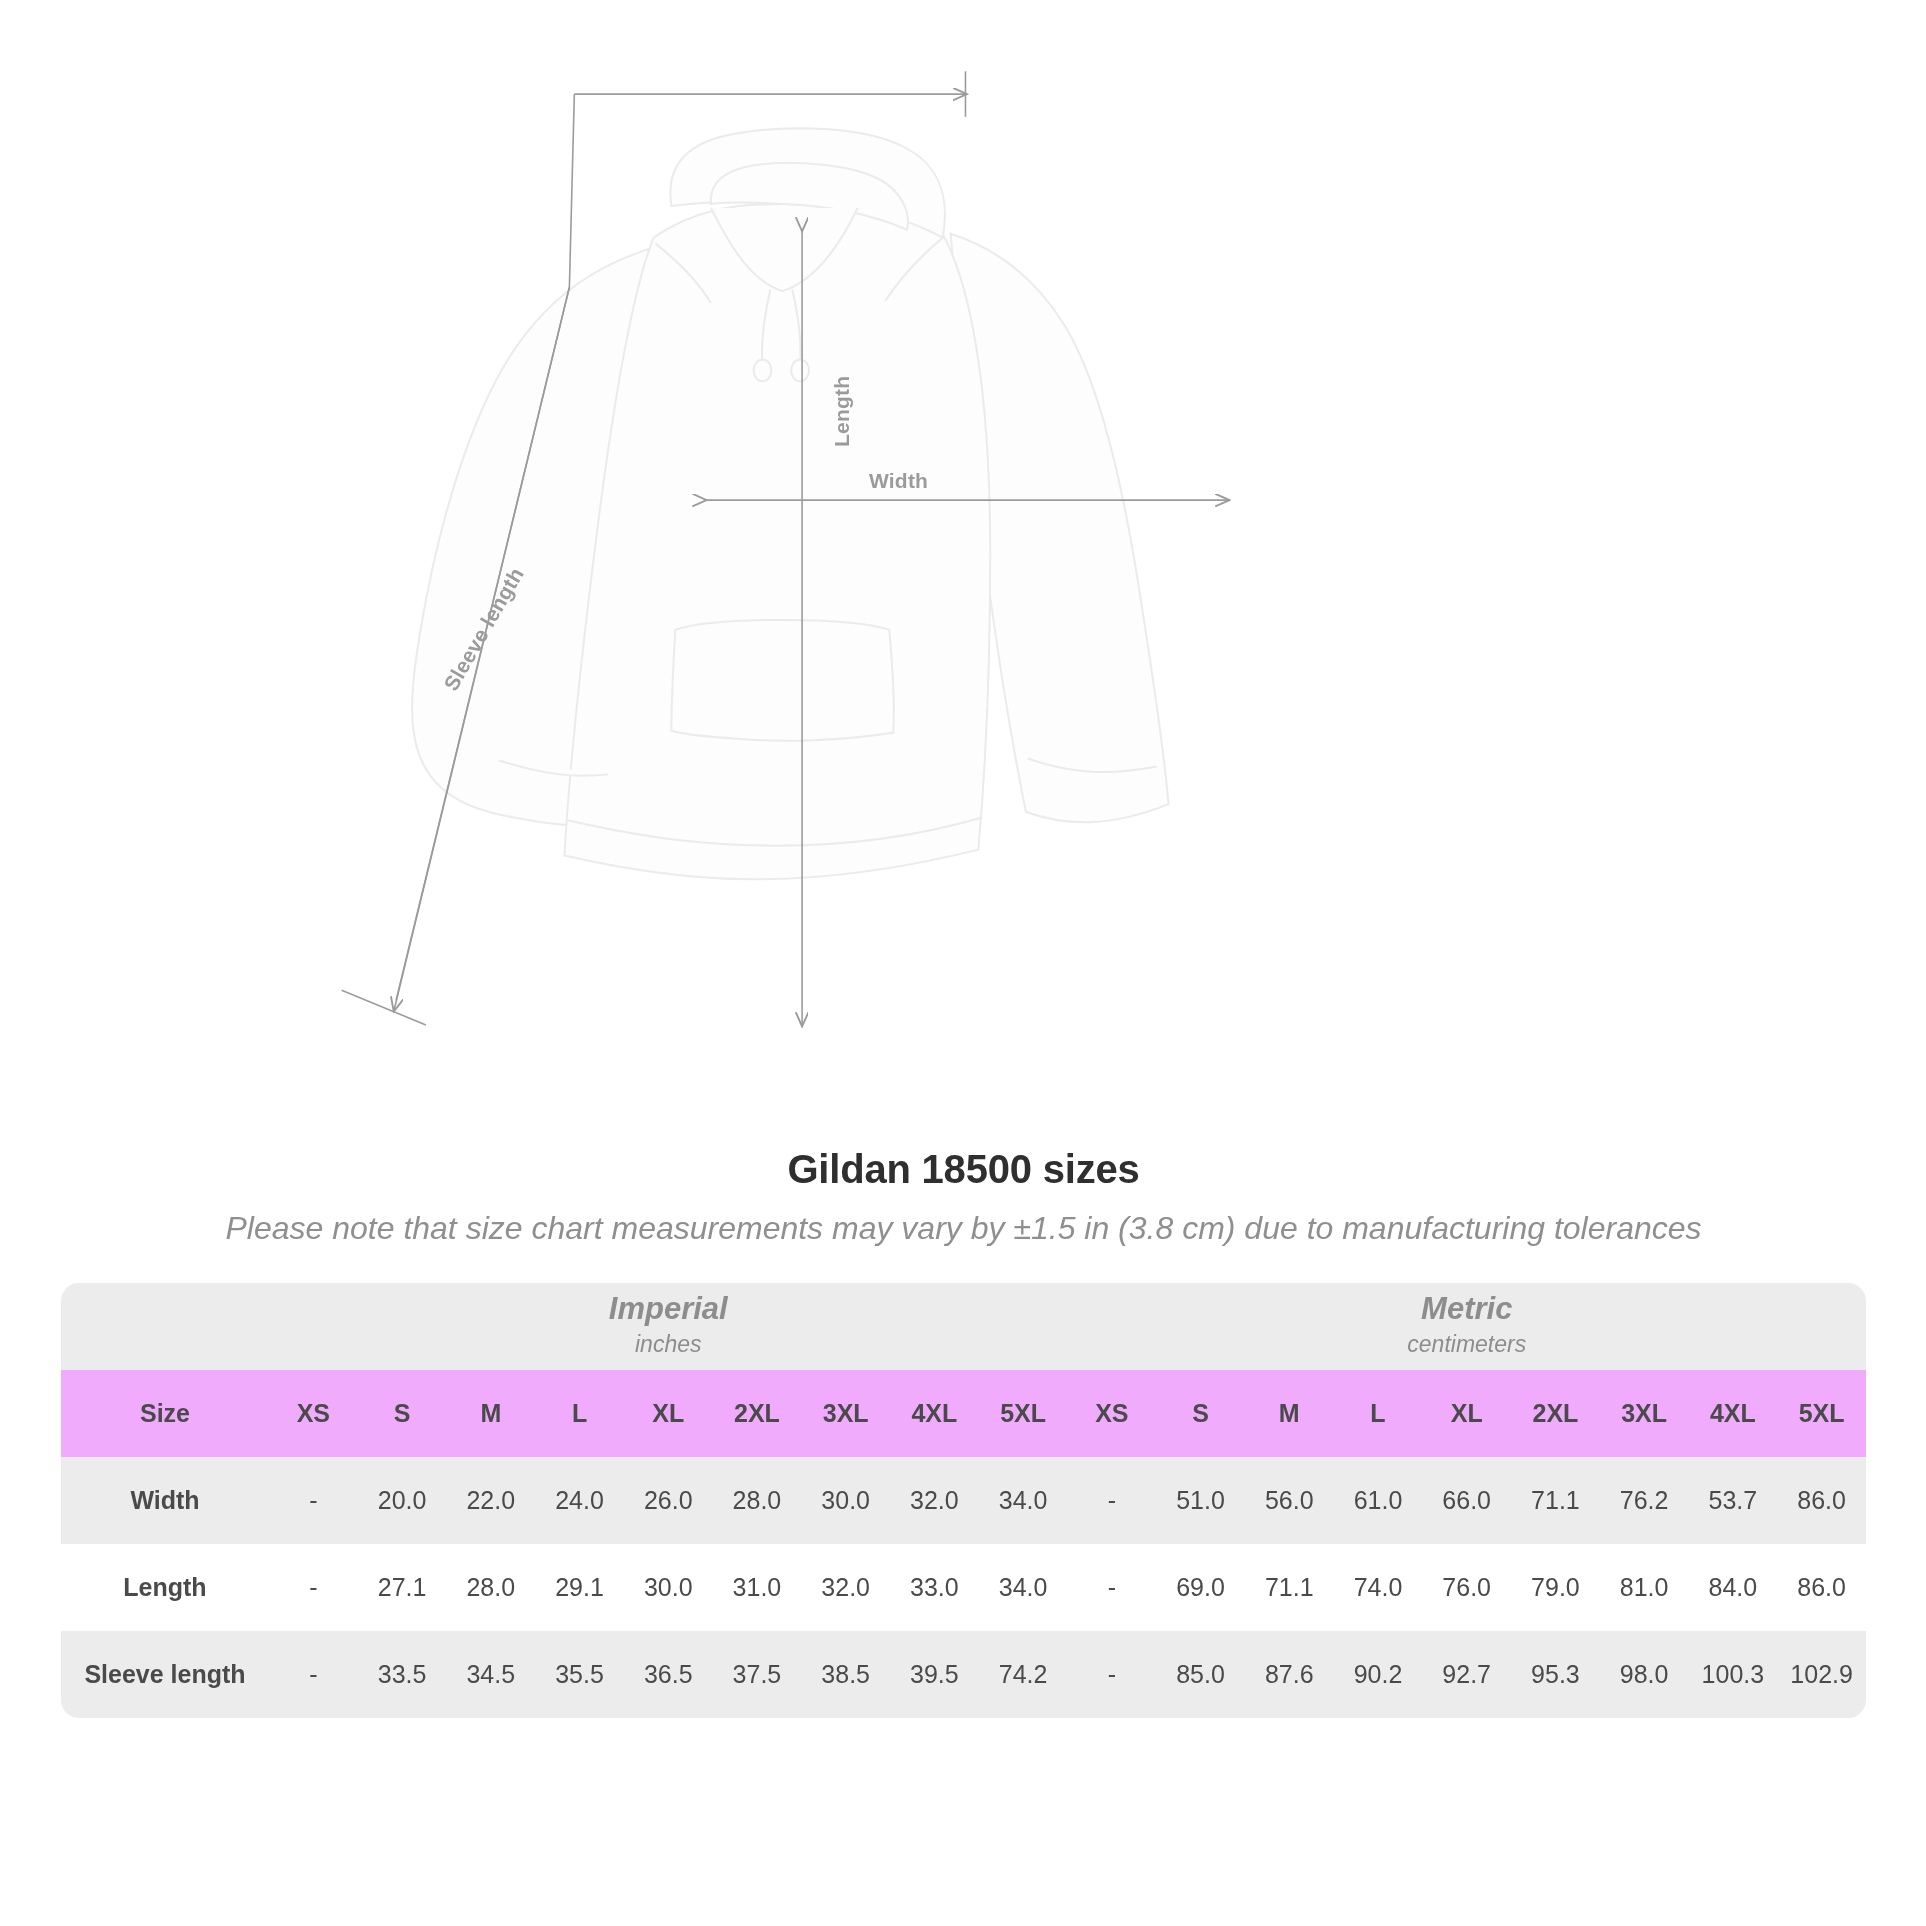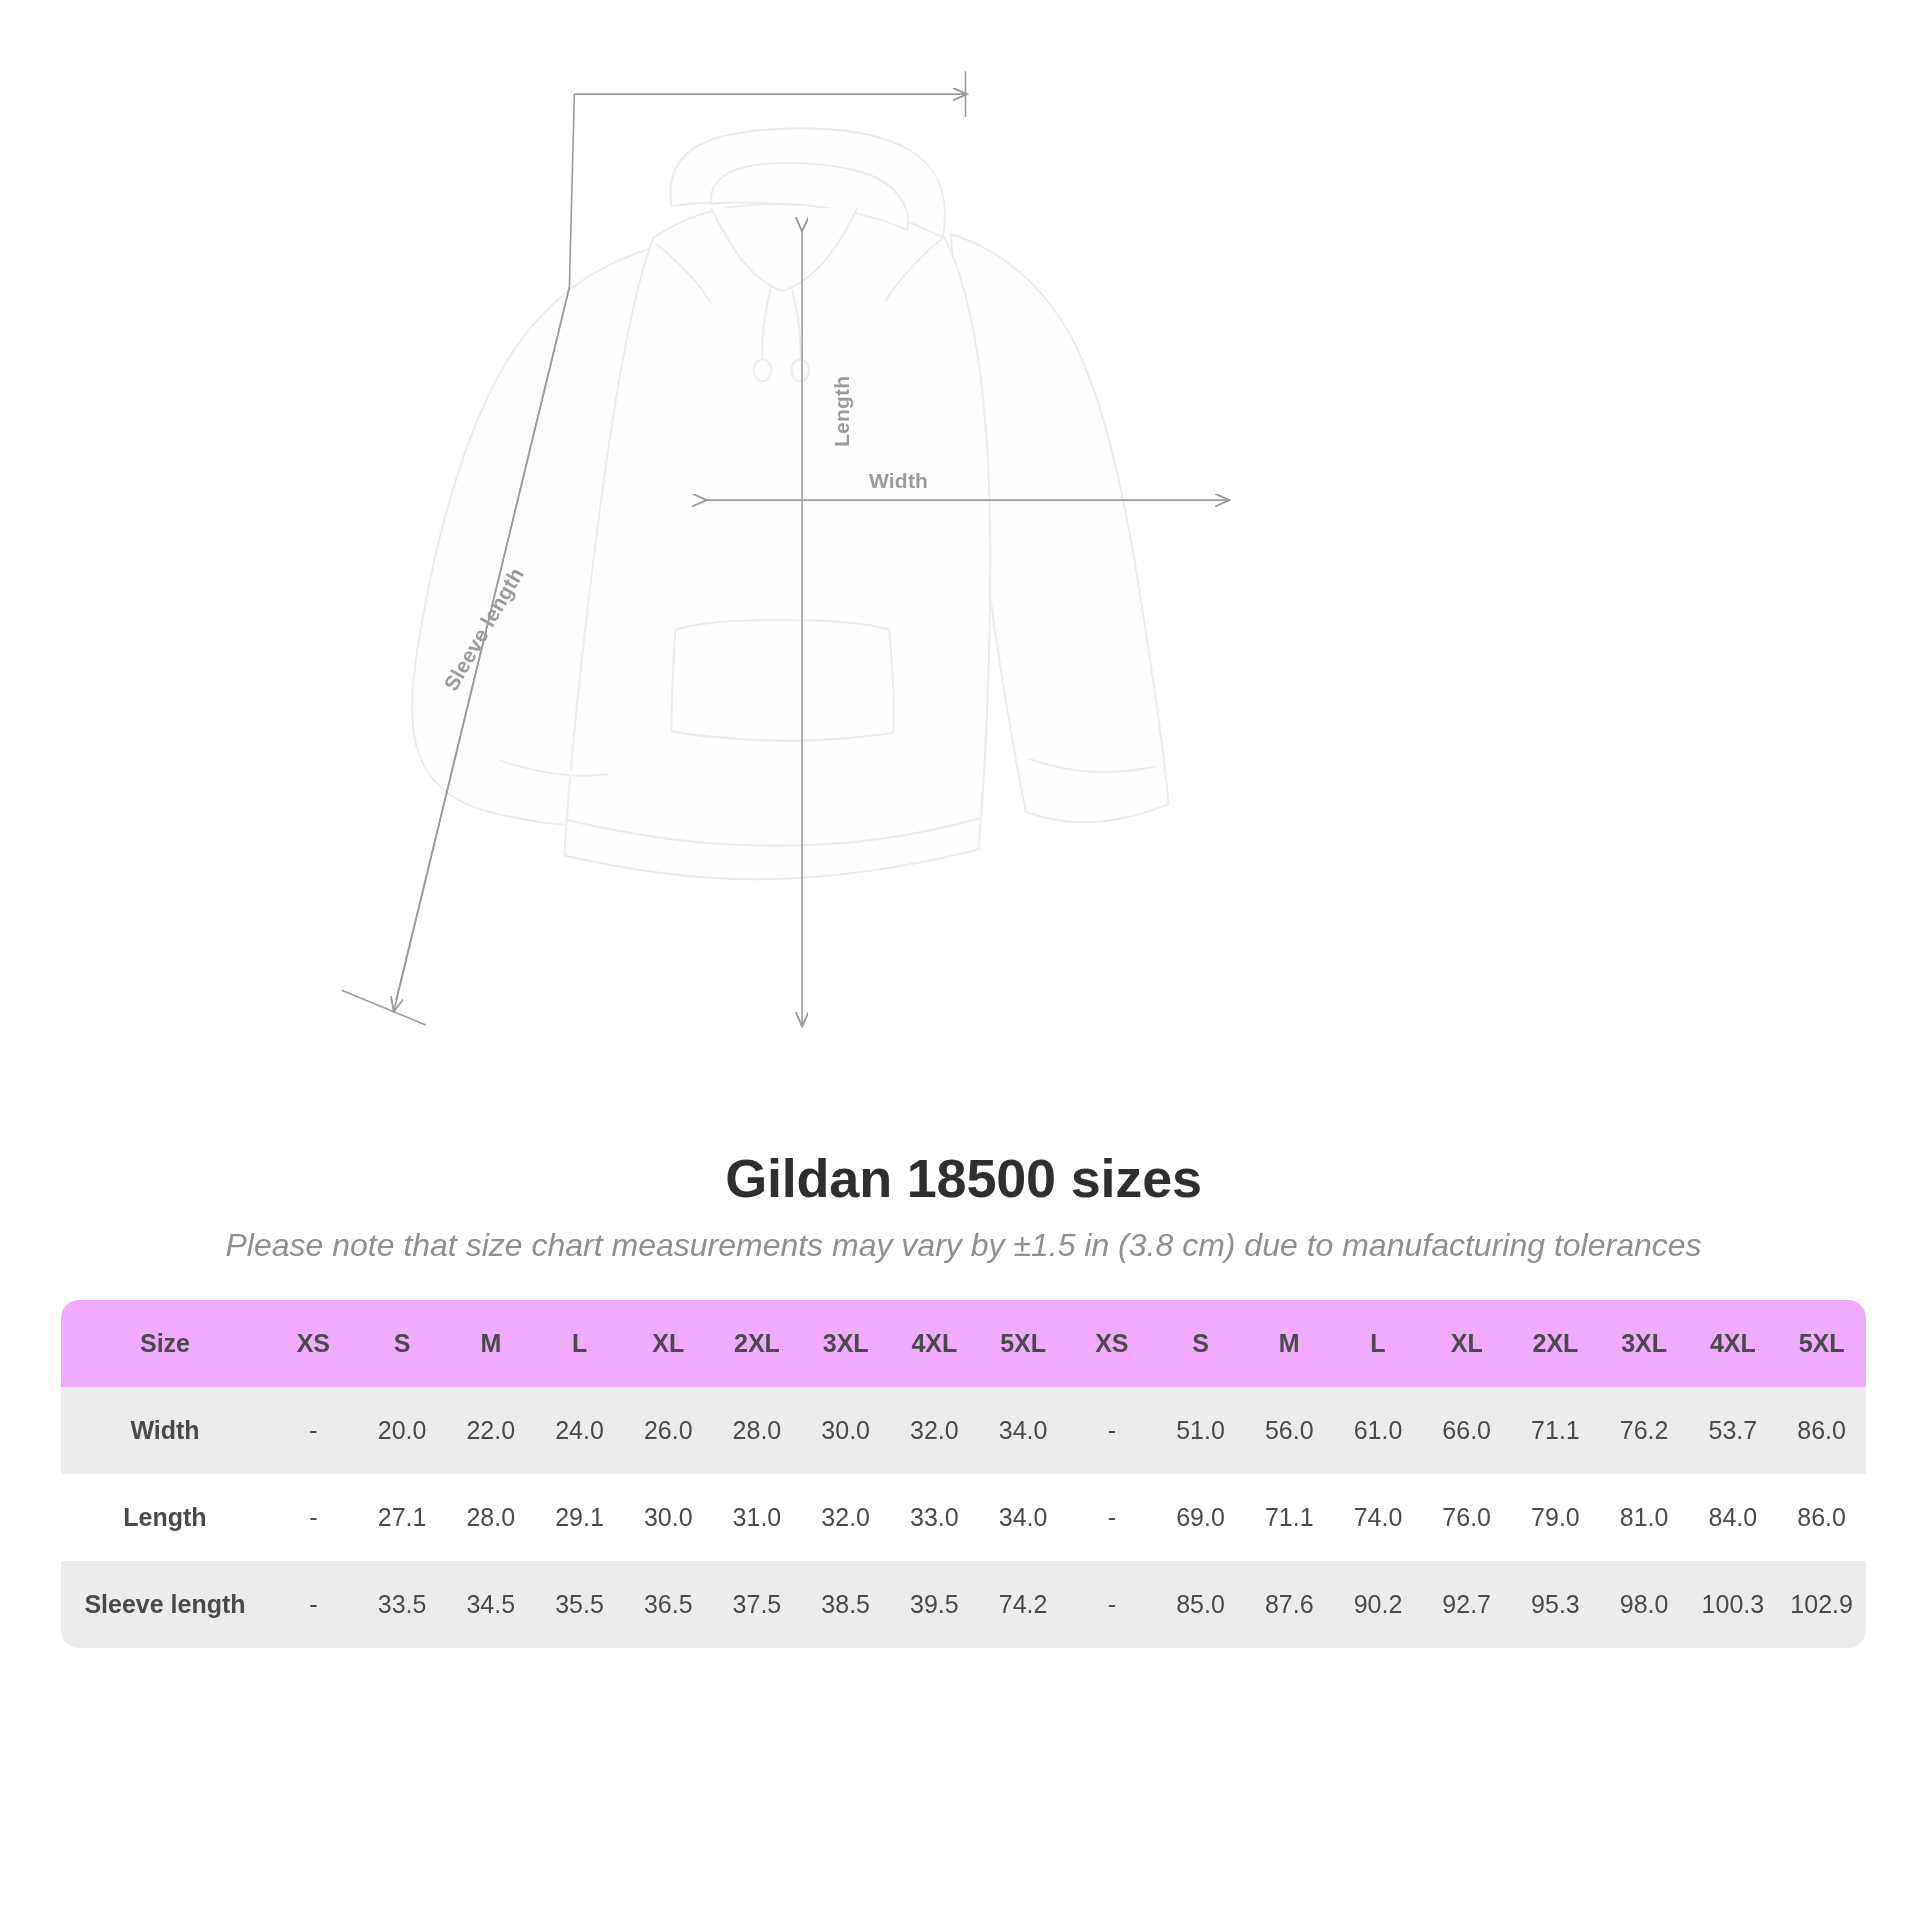--- a/index.html
+++ b/index.html
@@ -42,21 +42,21 @@
     transform: rotate(-60deg);
     transform-origin: left top;
   }
 
   
   .title-block {
     text-align: center;
     margin-top: 28px;
   }
   .chart-title {
-    font-size: 54px;
+    font-size: 40px;
     font-weight: bold;
     color: #2f2f2f;
     margin: 0;
     letter-spacing: -0.2px;
   }
   .chart-note {
     font-size: 32px;
     font-style: italic;
     color: #8f8f8f;
     margin-top: 18px;
@@ -218,20 +218,31 @@
         <col>
         <col>
         <col>
         <col>
         <col>
         <col>
         <col>
         <col>
     </colgroup>
     <tbody>
+      <tr class="unit-row">
+        <td></td>
+        <td colspan="9">
+          <div class="unit-name">Imperial</div>
+          <div class="unit-sub">inches</div>
+        </td>
+        <td colspan="9">
+          <div class="unit-name">Metric</div>
+          <div class="unit-sub">centimeters</div>
+        </td>
+      </tr>
 
       <tr class="head-row">
         <td>Size</td>
         <td>XS</td>
         <td>S</td>
         <td>M</td>
         <td>L</td>
         <td>XL</td>
         <td>2XL</td>
         <td>3XL</td>

